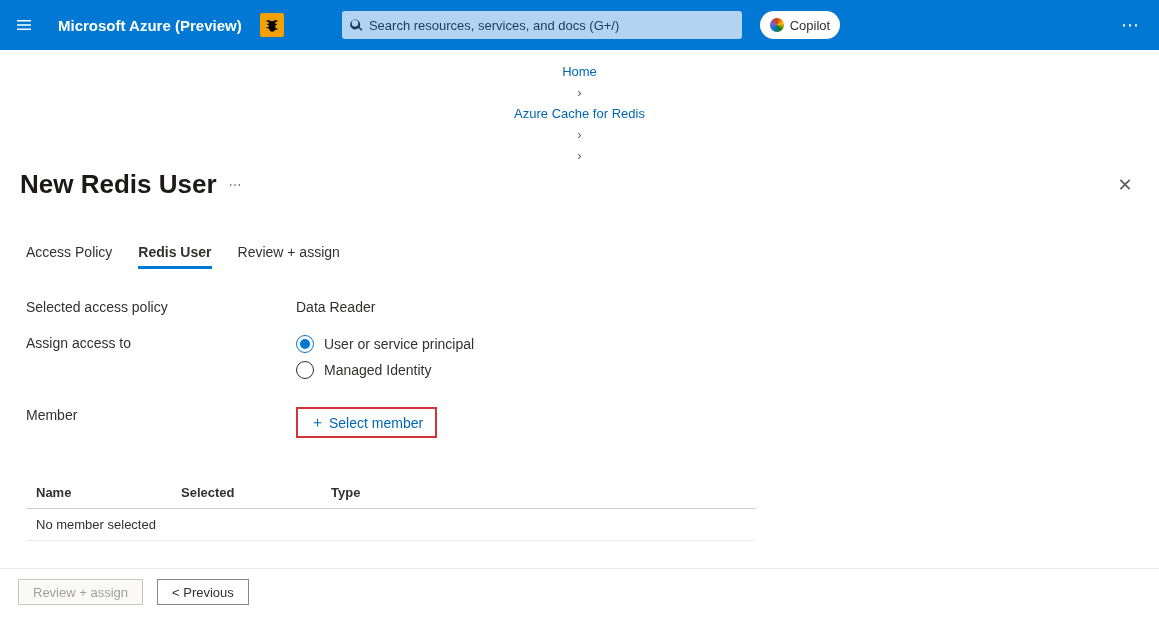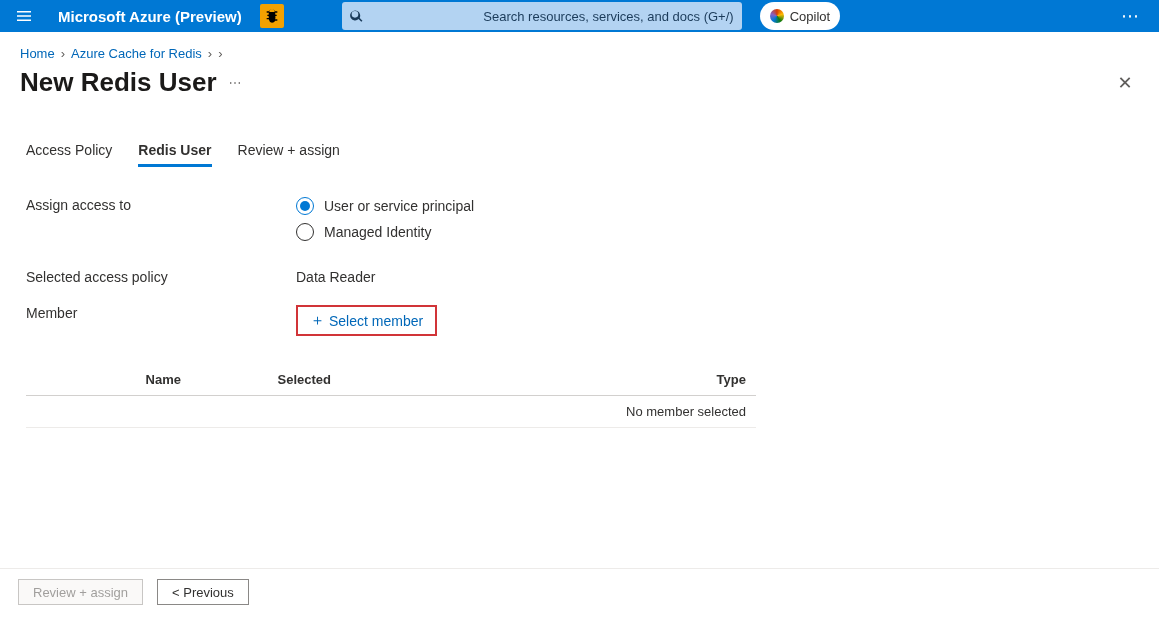--- a/index.html
+++ b/index.html
@@ -10,21 +10,21 @@
     background: #ffffff;
     width: 1159px;
     height: 623px;
     position: relative;
     overflow: hidden;
   }
 
   
   .top-header {
     background: #0078d4;
-    height: 32px;
+    height: 50px;
     display: flex;
     align-items: center;
     color: #ffffff;
     padding: 0 8px;
     gap: 8px;
   }
   .hamburger {
     width: 32px; height: 32px;
     display: flex; align-items: center; justify-content: center;
     cursor: pointer;
@@ -52,21 +52,21 @@
     background: #b3d3f2;
     border-radius: 3px;
     display: flex;
     align-items: center;
     padding: 0 8px;
     color: #1b3b5a;
   }
   .search-wrap svg{width:14px;height:14px;fill:#1b3b5a;margin-right:6px;}
   .search-wrap input {
     border:none; background:transparent; outline:none;
-    font-size: 13px; width: 100%; color:#6d28d9;text-align:right;
+    font-size: 13px; width: 100%; color:#6d28d9;
   }
   .search-wrap input::placeholder{color:#1b3b5a;}
 
   .copilot-btn {
     margin-left: 10px;
     background:#ffffff;
     height:28px;
     border-radius:14px;
     display:flex;align-items:center;
     padding:0 10px;
@@ -84,20 +84,21 @@
     margin-left:auto;
     width:40px; text-align:center; font-size:18px; cursor:pointer;
     letter-spacing:2px;
   }
 
   
   .breadcrumbs{
     display:flex; align-items:center; gap:6px;
     padding: 14px 20px 0 20px;
     font-size: 13px;
+    flex-direction: column;
   }
   .breadcrumbs a { color:#0067b8; text-decoration:none; cursor:pointer;}
   .breadcrumbs .sep{ color:#605e5c; }
 
   
   .title-row{
     display:flex; align-items:center; padding: 6px 20px 0 20px;
   }
   .page-title{
     font-size:26px; font-weight:600; color:#1b1a19;
@@ -137,23 +138,22 @@
   .select-member{
     display:inline-flex;align-items:center;gap:4px;
     border:2px solid #d13438;
     padding:4px 12px;
     color:#0067b8; font-size:14px; cursor:pointer;
   }
   .select-member .plus{font-size:15px;font-weight:400;}
 
   
   .member-table{
-    margin: 28px 26px 0 26px;
+    margin: 39px 26px 0 26px;
     width: 730px;
-    text-align: right;
   }
   .member-table .thead, .member-table .row{
     display:flex; padding: 8px 10px;
   }
   .member-table .thead{
     font-weight:600; border-bottom:1px solid #d2d0ce;
   }
   .member-table .row{
     border-bottom:1px solid #edebe9; color:#323130;
   }
@@ -219,40 +219,40 @@
   <div class="close-x">✕</div>
 </div>
 
 <div class="tabs">
   <div class="tab">Access Policy</div>
   <div class="tab active">Redis User</div>
   <div class="tab">Review + assign</div>
 </div>
 
 <div class="form-section">
+  <div class="form-row">
+    <div class="lbl">Selected access policy</div>
+    <div class="val">Data Reader</div>
+  </div>
   <div class="form-row">
     <div class="lbl">Assign access to</div>
     <div class="val">
       <div class="radio-opt selected">
         <span class="radio-circle">
             <span class="radio-dot"></span>
           </span>
         <span>User or service principal</span>
       </div>
       <div class="radio-opt">
         <span class="radio-circle"></span>
         <span>Managed Identity</span>
       </div>
     </div>
   </div>
   <div class="form-row">
-    <div class="lbl">Selected access policy</div>
-    <div class="val">Data Reader</div>
-  </div>
-  <div class="form-row">
     <div class="lbl">Member</div>
     <div class="val">
       <div class="select-member">
         <span class="plus">＋</span>
         <span>Select member</span>
       </div>
     </div>
   </div>
 </div>
 

